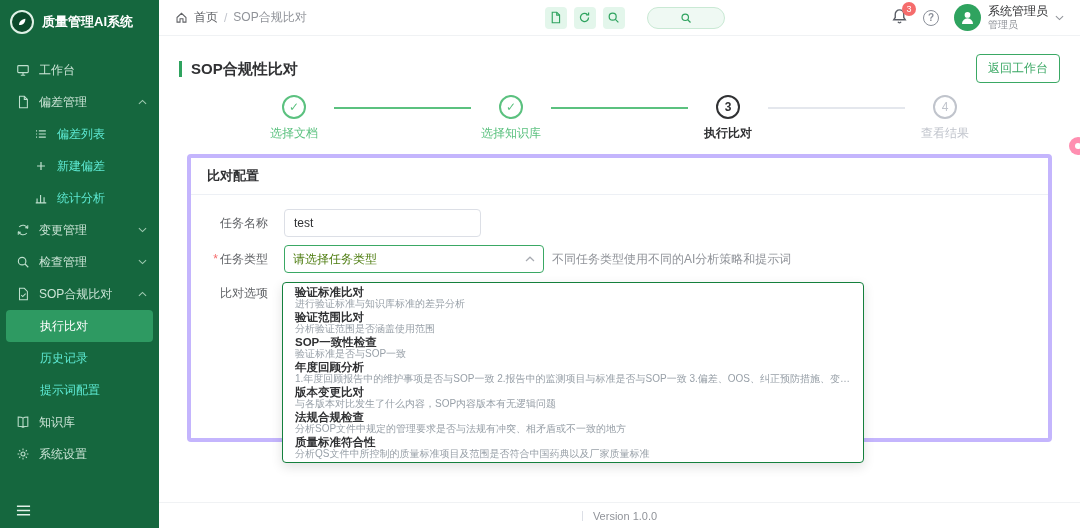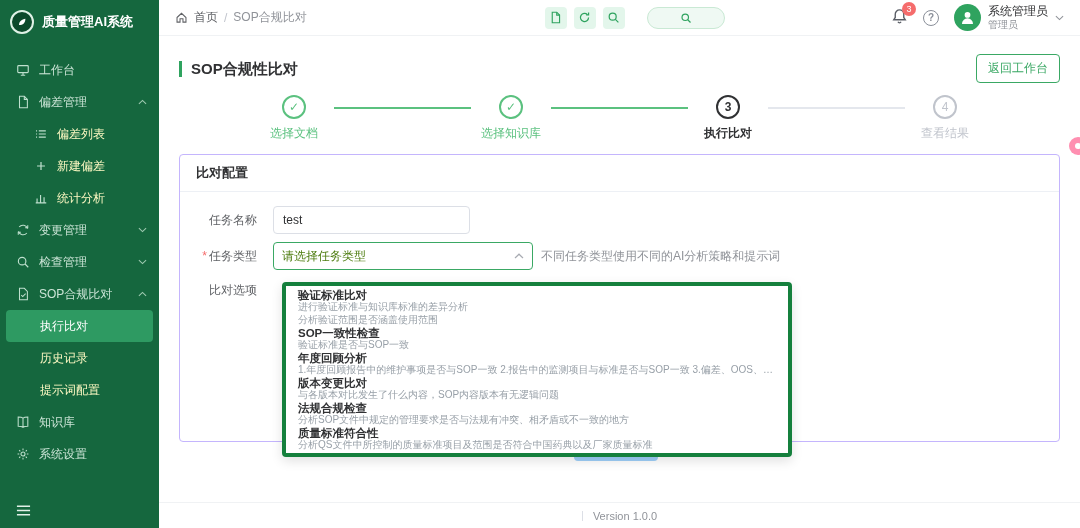--- a/index.html
+++ b/index.html
@@ -15,21 +15,21 @@
   .logo-circle{width:24px;height:24px;border-radius:50%;background:#0C4A2B;border:2px solid #DFF2E6;
     display:flex;align-items:center;justify-content:center;flex-shrink:0}
   .logo-circle .icn{width:12px;height:12px}
   .app-title{color:#fff;font-weight:bold;font-size:13px;white-space:nowrap}
   .menu{flex:1;padding-top:10px;overflow:hidden}
   .menu-item{height:32px;display:flex;align-items:center;padding:0 12px 0 16px;cursor:pointer;
     color:#CBE4D6;font-size:12px;white-space:nowrap}
   .menu-item .mi-icon{width:14px;height:14px;color:#BFE0CE;flex-shrink:0}
   .menu-item .mi-label{margin-left:9px}
   .menu-item .mi-caret{width:9px;height:6px;margin-left:auto;color:#9EC9B0}
-  .menu-item.sub{padding-left:34px;color:#fef9c3}
+  .menu-item.sub{padding-left:34px;color:#5eead4}
   .menu-item.plain{padding-left:40px}
   .menu-item.active{background:#2E9A62;color:#fff;border-radius:4px;margin:0 6px;padding-left:34px}
   .collapse-row{height:36px;display:flex;align-items:center;padding-left:16px;cursor:pointer;flex-shrink:0}
   .collapse-row .icn{width:15px;height:13px;color:#E2F1E8}
 
   
   .main{flex:1;display:flex;flex-direction:column;min-width:0}
   .topbar{height:36px;background:#fff;border-bottom:1px solid #F0F2F4;display:flex;align-items:center;
     padding:0 16px;flex-shrink:0}
   .crumbs{display:flex;align-items:center;gap:6px}
@@ -72,41 +72,41 @@
   .step-circle{width:24px;height:24px;border-radius:50%;border:2px solid #C0C4CC;background:#fff;
     display:flex;align-items:center;justify-content:center;font-size:12px;color:#C0C4CC}
   .step-label{margin-top:6px;font-size:12px;color:#C0C4CC;white-space:nowrap}
   .step.done .step-circle{border-color:#5BC17F;color:#5BC17F}
   .step.done .step-label{color:#5BC17F}
   .step.current .step-circle{border-color:#303133;color:#303133;font-weight:bold}
   .step.current .step-label{color:#303133;font-weight:bold}
   .step-line{flex:1;height:2px;background:#E4E7ED;margin-top:12px}
   .step-line.green{background:#5BC17F}
 
-  .card{margin:10px 20px 0;border:1px solid #c4b5fd;border-radius:4px;height:288px;background:#fff;overflow:hidden}
+  .card{margin:10px 28px 0;border:4px solid #c4b5fd;border-radius:4px;height:288px;background:#fff;overflow:hidden}
   .card-header{padding:9px 16px;font-size:13px;font-weight:bold;color:#303133;border-bottom:1px solid #EDF0F5}
   .form{padding-top:14px}
   .form-row{display:flex;align-items:center;margin-bottom:8px}
   .form-row.top{align-items:flex-start;margin-top:4px}
   .form-label{width:77px;text-align:right;color:#606266;font-size:12px;flex-shrink:0;line-height:28px}
   .form-row.top .form-label{line-height:16px;padding-top:4px}
   .req{color:#F56C6C;margin-right:2px}
   .form-ctrl{margin-left:16px;display:flex;align-items:center}
   .text-input{width:197px;height:28px;border:1px solid #DCDFE6;border-radius:4px;padding:0 9px;
     font-size:12px;color:#303133;outline:none;font-family:inherit}
   .select{width:260px;height:28px;border:1px solid #3AA864;border-radius:4px;padding:0 8px;background:#fff;
     display:flex;align-items:center;justify-content:space-between;cursor:pointer}
   .select .placeholder{color:#4d7c0f;font-size:12px}
   .sel-caret{width:10px;height:6px;color:#A8ABB2}
   .hint{margin-left:8px;color:#909399;font-size:12px;white-space:nowrap}
 
   .primary-partial{position:absolute;left:415px;top:395px;width:84px;height:30px;border:none;
     border-radius:4px;background:#9ECFF9;z-index:5;cursor:pointer}
 
-  .dropdown{position:absolute;left:123px;top:246px;width:510px;background:#fff;border:4px solid #15803d;
+  .dropdown{position:absolute;left:123px;top:246px;width:582px;background:#fff;border:1px solid #15803d;
     border-radius:4px;box-shadow:0 4px 12px rgba(0,0,0,.12);z-index:10;padding:2px 0;overflow:hidden}
   .dd-option{padding:1px 12px;cursor:pointer}
   .dd-title{font-size:11.5px;font-weight:bold;color:#303133;line-height:12px;white-space:nowrap}
   .dd-desc{font-size:10px;color:#98A0A8;line-height:10px;margin-top:1px;white-space:nowrap;
     overflow:hidden;text-overflow:ellipsis}
 
   .float-pink{position:absolute;right:-7px;top:101px;width:18px;height:18px;border-radius:50%;
     background:#FF8FB1;z-index:20;cursor:pointer;display:flex;align-items:center;justify-content:center}
   .float-pink i{width:6px;height:6px;border-radius:50%;background:#fff}
 
@@ -398,20 +398,21 @@
       </div>
 
       <button class="primary-partial" data-interactable="true"></button>
 
       <div class="dropdown" id="dropdown" data-interactable="false">
           <div class="dd-option" data-interactable="true">
             <div class="dd-title" data-interactable="false">验证标准比对</div>
             <div class="dd-desc" data-interactable="false">进行验证标准与知识库标准的差异分析</div>
           </div>
           <div class="dd-option" data-interactable="true">
+            <div class="dd-title" data-interactable="false">验证范围比对</div>
             <div class="dd-desc" data-interactable="false">分析验证范围是否涵盖使用范围</div>
           </div>
           <div class="dd-option" data-interactable="true">
             <div class="dd-title" data-interactable="false">SOP一致性检查</div>
             <div class="dd-desc" data-interactable="false">验证标准是否与SOP一致</div>
           </div>
           <div class="dd-option" data-interactable="true">
             <div class="dd-title" data-interactable="false">年度回顾分析</div>
             <div class="dd-desc" data-interactable="false">1.年度回顾报告中的维护事项是否与SOP一致 2.报告中的监测项目与标准是否与SOP一致 3.偏差、OOS、纠正预防措施、变更是否有遗漏</div>
           </div>

